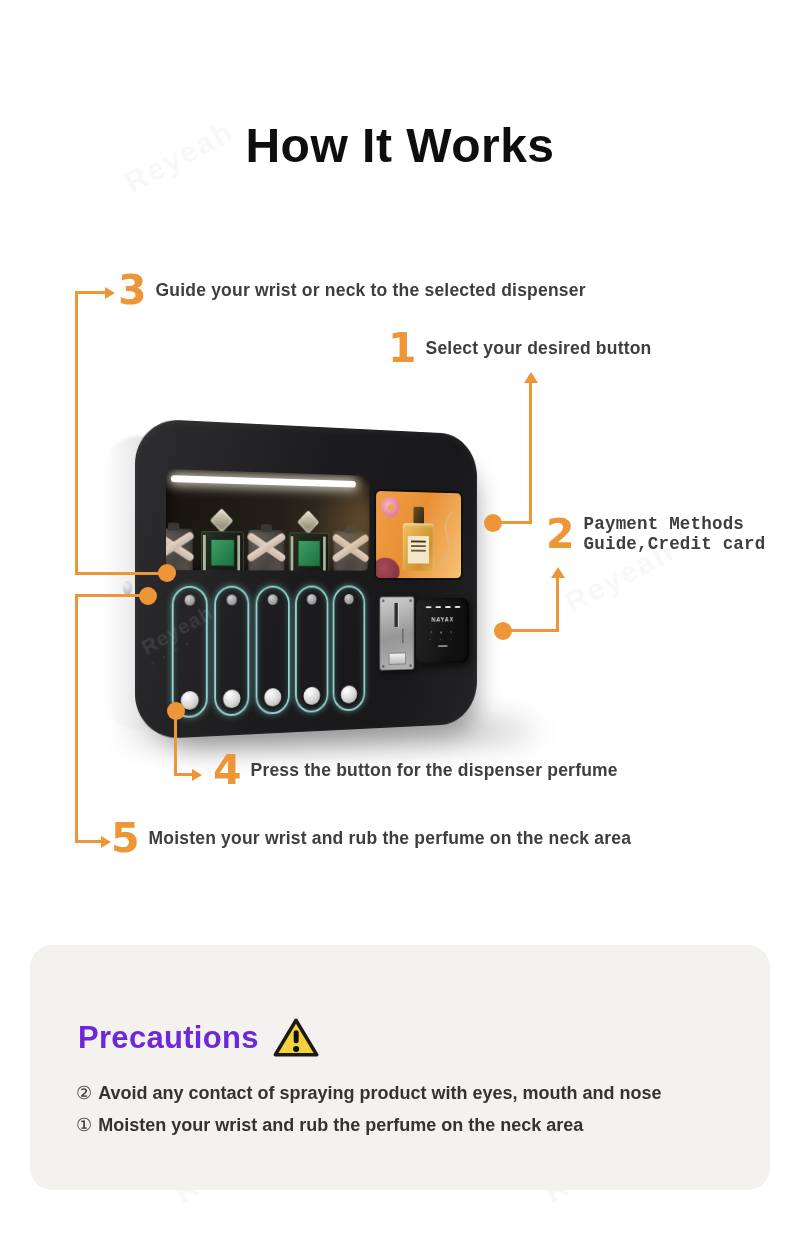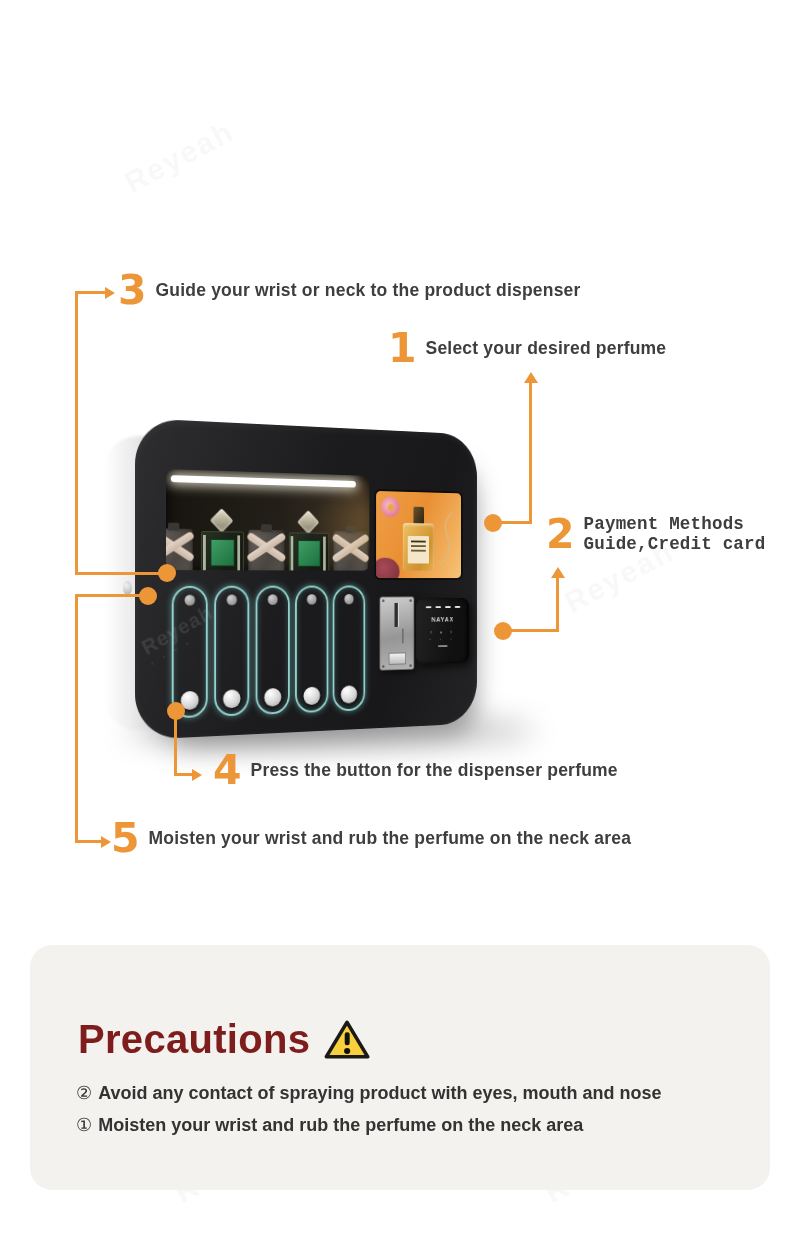--- a/index.html
+++ b/index.html
@@ -108,43 +108,44 @@
   .nayax .lights{display:flex;justify-content:center;gap:5px;margin-top:9px;}
   .nayax .lights i{width:7px;height:2px;border-radius:1px;background:#e8e8e8;}
   .nayax .brand{margin-top:9px;text-align:center;font-size:7px;font-weight:700;color:#d2d2d2;letter-spacing:1px;}
   .nayax .keys{margin-top:7px;text-align:center;font-size:7px;color:#9a9a9a;letter-spacing:4px;}
   .nayax .keys2{margin-top:1px;text-align:center;font-size:5px;color:#555;letter-spacing:5px;}
   .nayax .bar{margin:4px auto 0 auto;width:12px;height:2px;background:#8a8a8a;border-radius:1px;}
 
   
   .card{position:absolute;left:30px;top:945px;width:740px;height:245px;border-radius:22px;background:#f4f2ef;z-index:3;}
   .card-head{position:absolute;left:48px;top:72px;display:flex;align-items:center;gap:14px;}
-  .card-head .h{font-size:40px;font-weight:800;color:#7f1d1d;letter-spacing:0.3px;}
+  .card-head .h{font-size:31px;font-weight:800;color:#6d28d9;letter-spacing:0.3px;}
   .card-items{position:absolute;left:46px;top:132px;font-size:18px;font-weight:700;color:#333333;line-height:1.78;}
   .card-items .bullet{font-weight:400;margin-right:6px;}
 </style>
 </head>
 <body>
 
 <div id="page">
 
   <div class="bg-wm" style="left:120px;top:140px;">Reyeah</div>
   <div class="bg-wm" style="left:560px;top:560px;">Reyeah</div>
   <div class="bg-wm" style="left:170px;top:1150px;">Reyeah</div>
   <div class="bg-wm" style="left:540px;top:1150px;">Reyeah</div>
 
+  <div class="title">How It Works</div>
 
   <div class="step" style="left:118px;top:272px;">
     <span class="num">3</span>
-    <span class="lbl">Guide your wrist or neck to the product dispenser</span>
+    <span class="lbl">Guide your wrist or neck to the selected dispenser</span>
   </div>
 
   <div class="step" style="left:388px;top:330px;">
     <span class="num">1</span>
-    <span class="lbl">Select your desired perfume</span>
+    <span class="lbl">Select your desired button</span>
   </div>
 
   <div class="step" style="left:546px;top:514px;">
     <span class="num">2</span>
     <span class="lbl">
       <span class="lbl2">Payment Methods</span>
       <span class="lbl2">Guide,Credit card</span>
     </span>
   </div>
 

